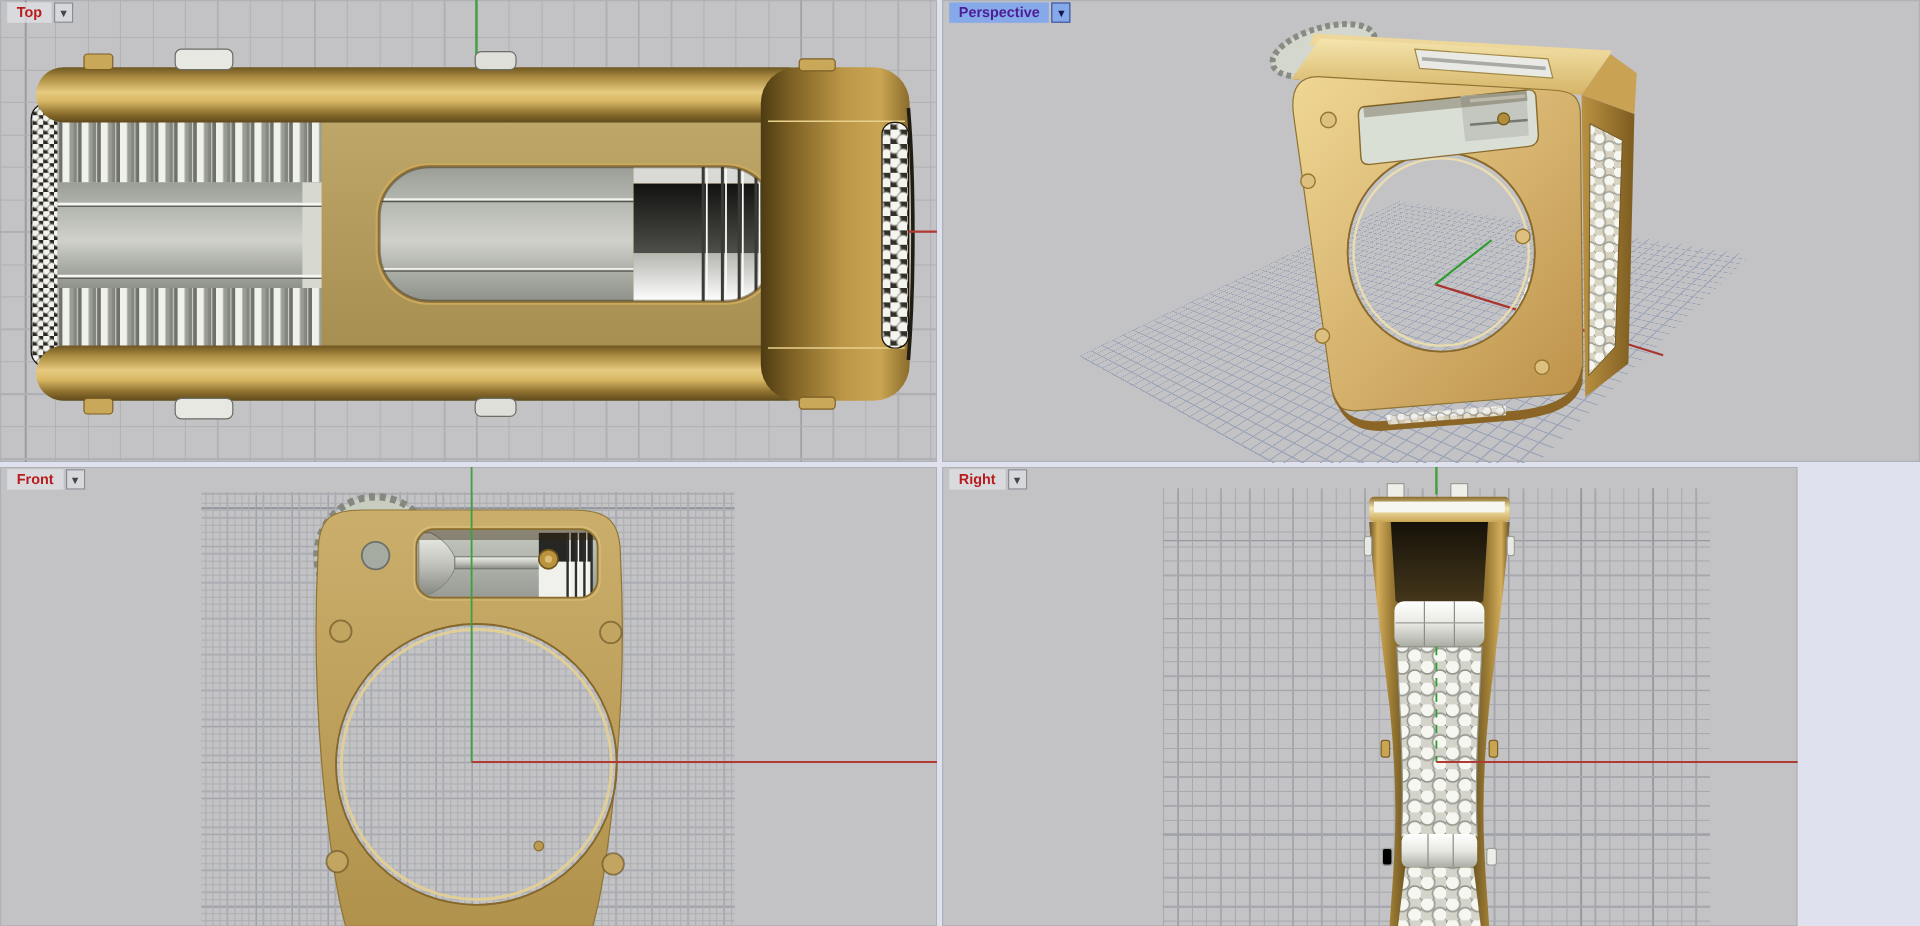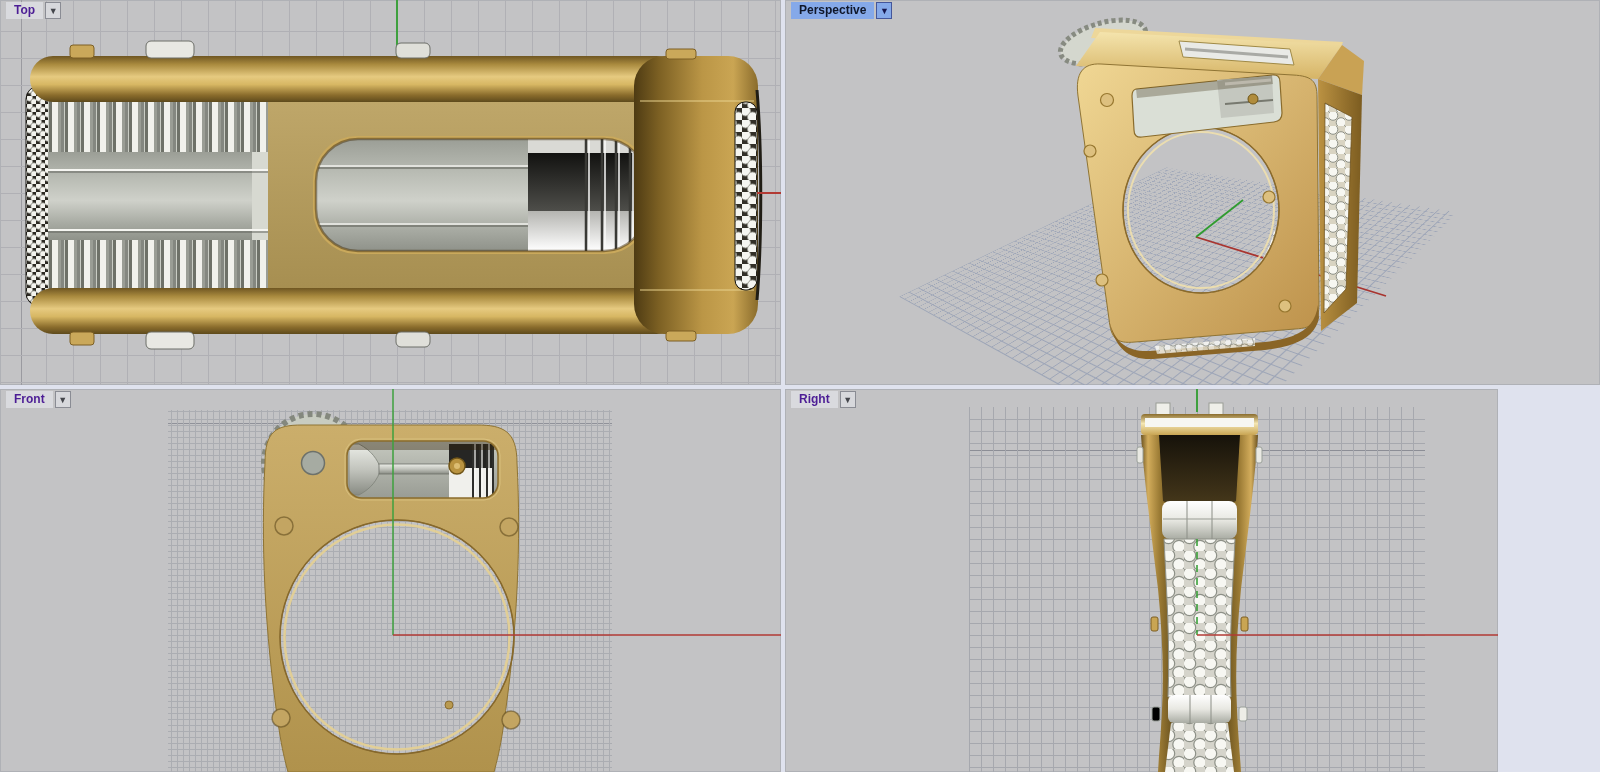--- a/index.html
+++ b/index.html
@@ -39,24 +39,24 @@
     background-image:
       repeating-linear-gradient(to right, #98a1b5 0 1px, transparent 1px 10px),
       repeating-linear-gradient(to bottom, #98a1b5 0 1px, transparent 1px 10px),
       repeating-linear-gradient(to right, #7e88a0 0 1px, transparent 1px 50px),
       repeating-linear-gradient(to bottom, #7e88a0 0 1px, transparent 1px 50px);
     transform:rotate(-9deg) perspective(620px) rotateX(64deg) rotateZ(-44deg);
     transform-origin:50% 50%;opacity:.9;}
   
   .vp-chip{position:absolute;left:6px;top:2px;display:flex;align-items:stretch;gap:2px;z-index:5;}
   .vp-chip-label{display:flex;align-items:center;padding:1px 8px 2px 8px;font-size:12px;font-weight:bold;
-    color:#4c1d95;background:rgba(226,227,232,.72);}
+    color:#b91c1c;background:rgba(226,227,232,.72);}
   .vp-chip-dd{display:flex;align-items:center;justify-content:center;width:14px;
     font-size:9px;color:#44464c;background:#d7d8dc;border:1px solid #8a8c94;cursor:pointer;}
-  .vp-chip.active .vp-chip-label{background:#85a9e9;color:#0f172a;}
+  .vp-chip.active .vp-chip-label{background:#85a9e9;color:#4c1d95;}
   .vp-chip.active .vp-chip-dd{background:#85a9e9;border-color:#44569a;color:#16164e;}
   
   .split{position:absolute;background:#dfe2ee;z-index:6;}
   #split-v{left:781px;top:0;width:4px;height:772px;}
   #split-h{left:0;top:385px;width:1600px;height:4px;}
 </style>
 </head>
 <body>
 
 <div class="stage">

